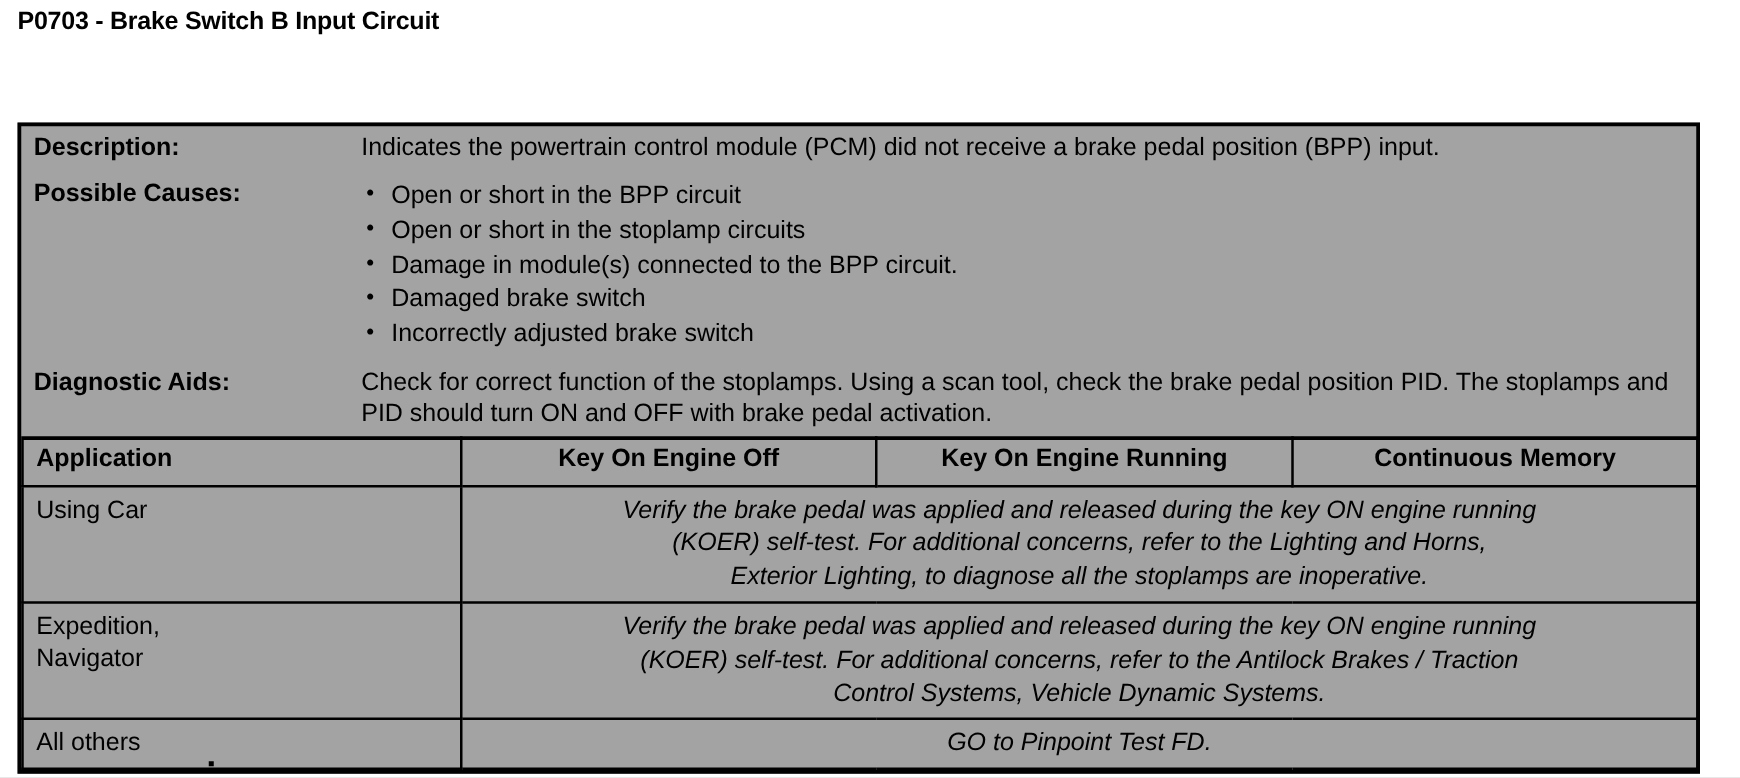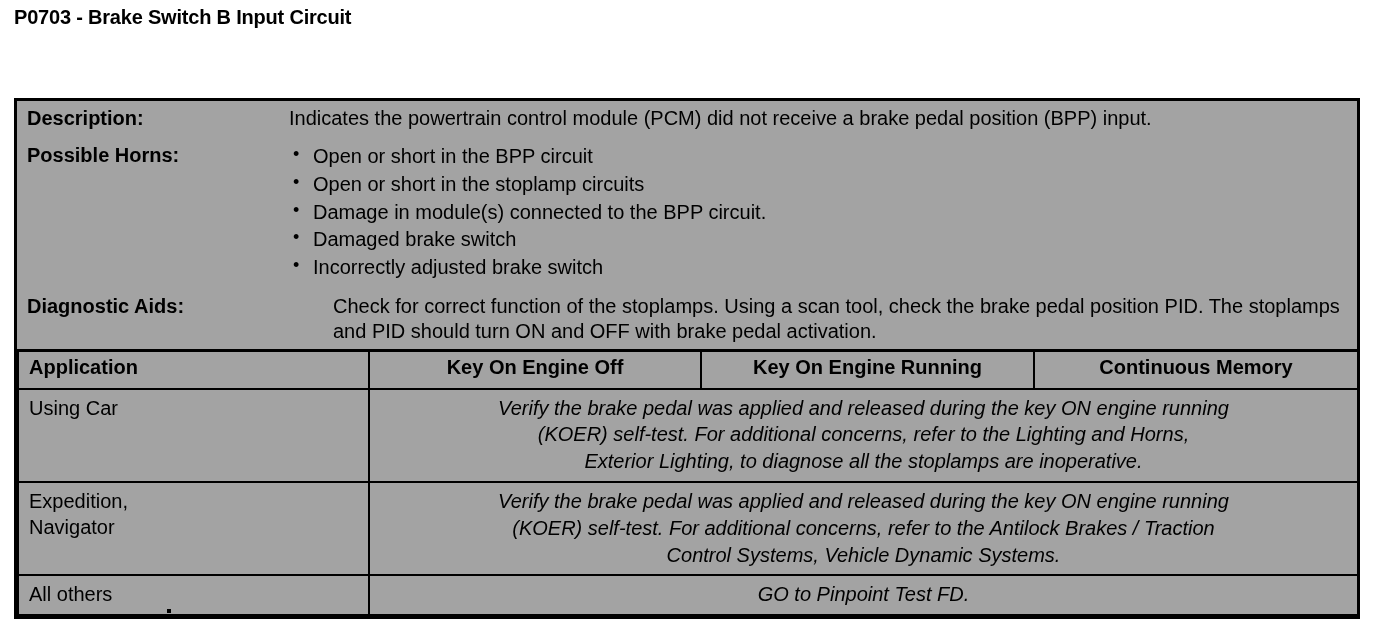--- a/index.html
+++ b/index.html
@@ -61,21 +61,21 @@
     flex: 1 1 auto;
     box-sizing: border-box;
     padding: 5px 12px 4px 0;
     font-size: 20px;
     line-height: 1.22;
   }
   .info-body p {
     margin: 0;
   }
   .info-row.desc .info-body { padding-bottom: 8px; }
-  .info-row.aids  { margin-top: 4px; gap: 44px; }
+  .info-row.aids  { margin-top: 4px; }
   .info-row.aids  .info-body { padding-bottom: 6px; }
 
   ul.causes {
     margin: 0;
     padding: 0;
     list-style: none;
   }
   ul.causes li {
     position: relative;
     padding-left: 24px;
@@ -156,21 +156,21 @@
   <div class="info-section">
 
     <div class="info-row desc">
       <div class="info-label">Description:</div>
       <div class="info-body">
         <p>Indicates the powertrain control module (PCM) did not receive a brake pedal position (BPP) input.</p>
       </div>
     </div>
 
     <div class="info-row causes-row">
-      <div class="info-label">Possible Horns:</div>
+      <div class="info-label">Possible Causes:</div>
       <div class="info-body">
         <ul class="causes">
           <li>
             <span class="bullet">•</span>
             <span>Open or short in the BPP circuit</span>
           </li>
           <li>
             <span class="bullet">•</span>
             <span>Open or short in the stoplamp circuits</span>
           </li>

